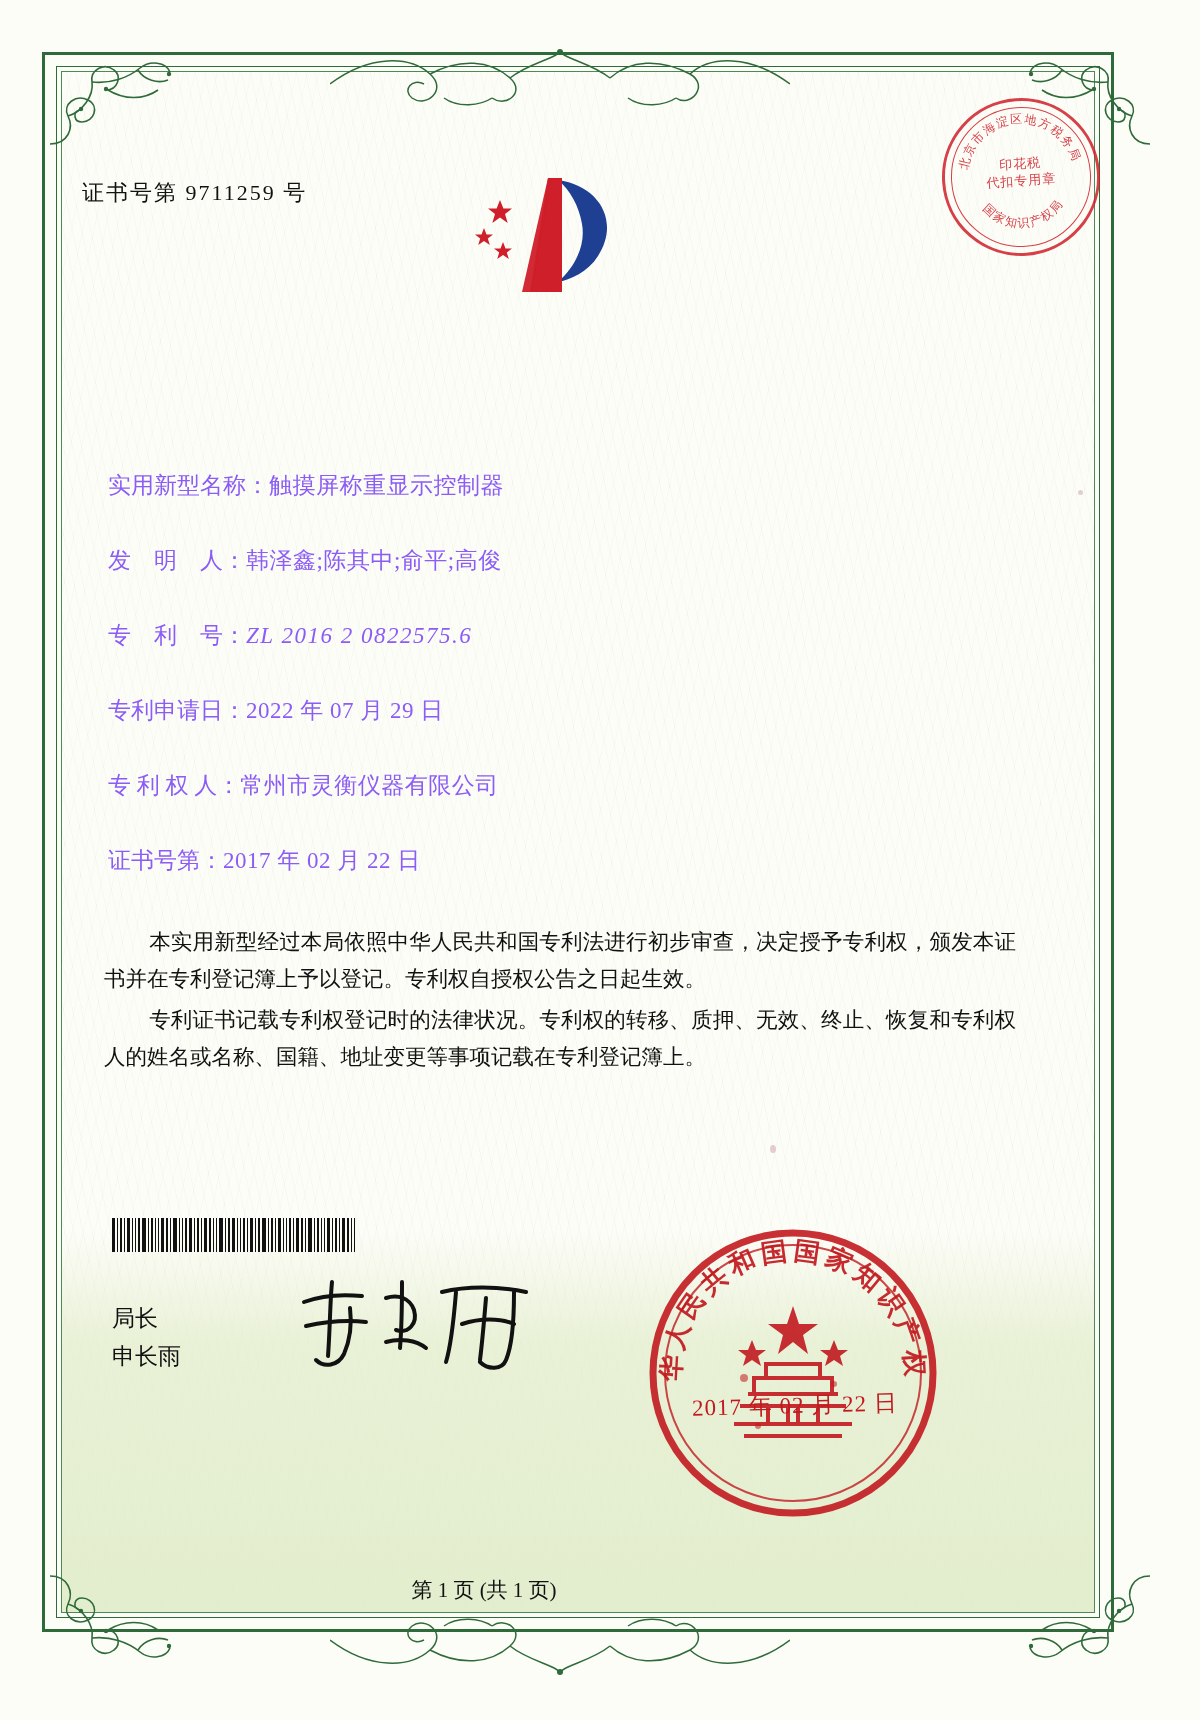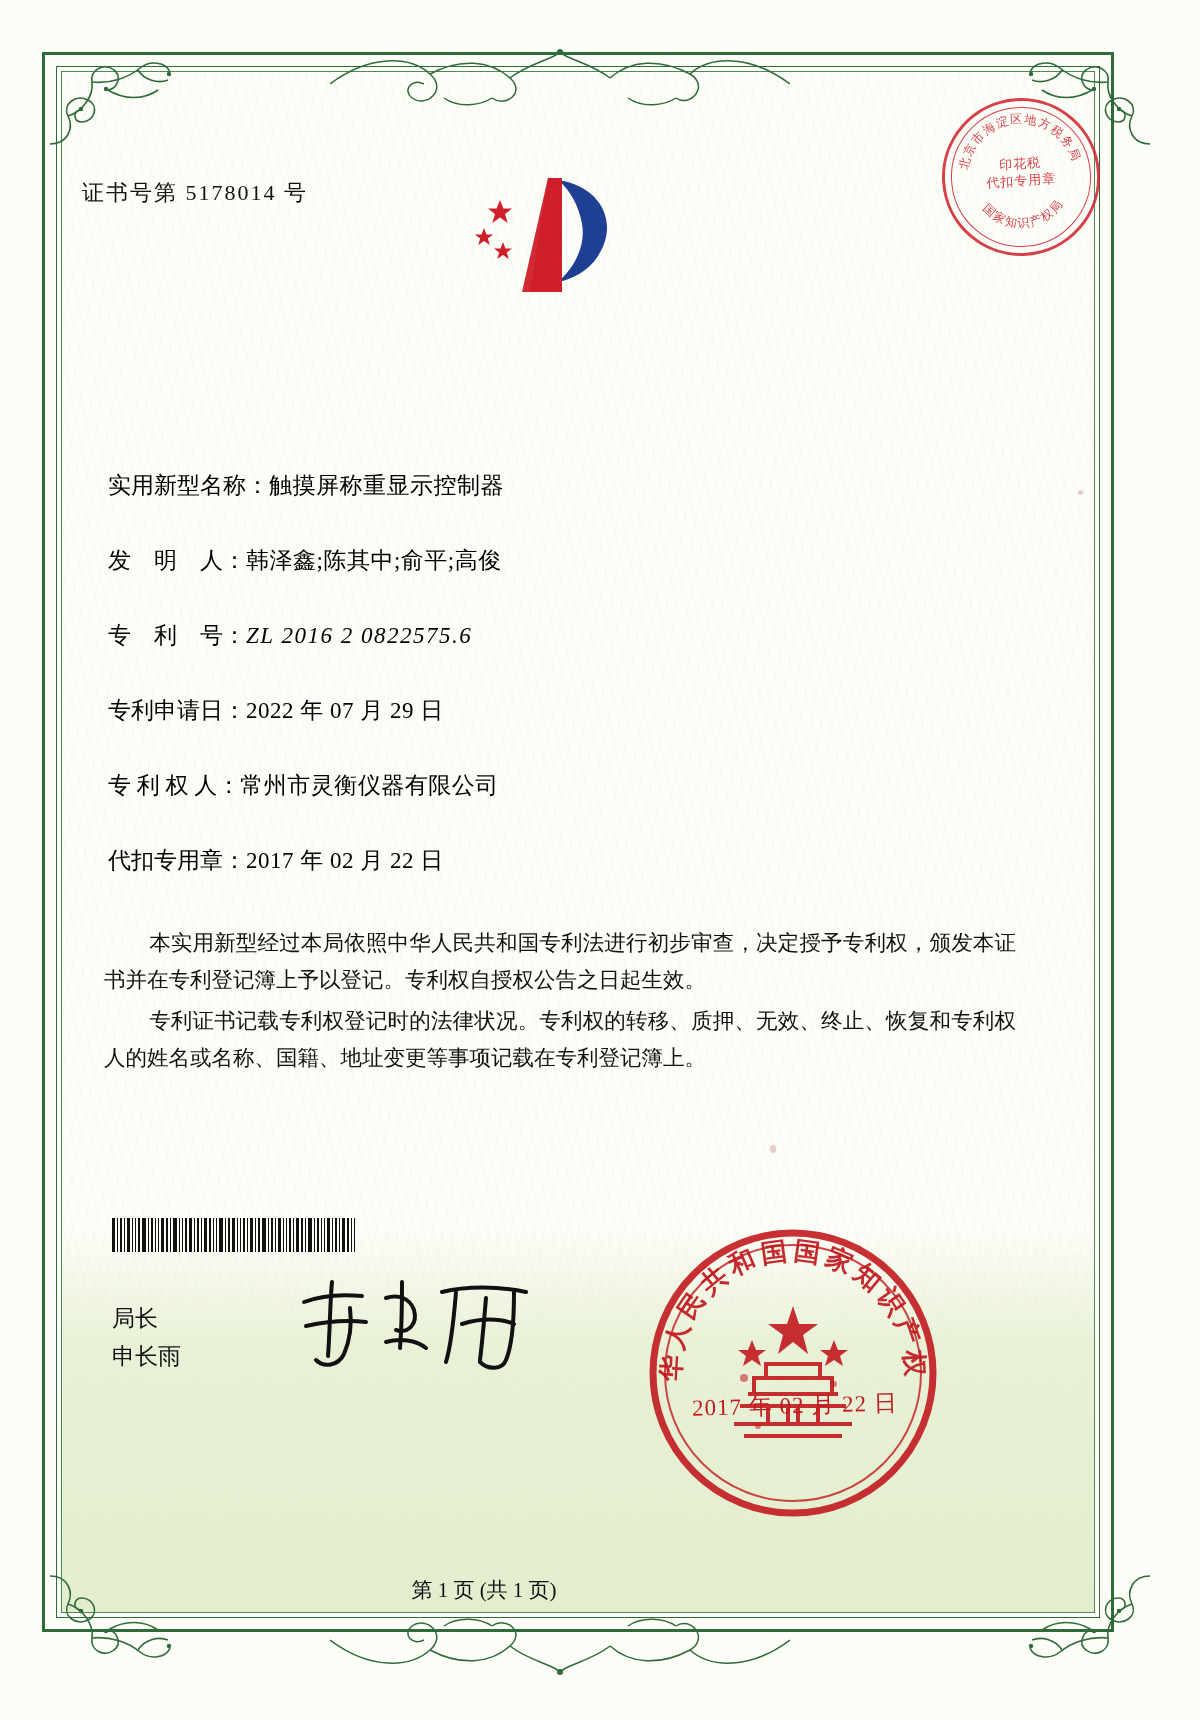--- a/index.html
+++ b/index.html
@@ -153,39 +153,39 @@
   }
 
   
   .fields {
     position: absolute;
     left: 108px; top: 470px;
     width: 900px;
   }
   .field {
     font-size: 23px;
-    color: #000000;
+    color: #8b5cf6;
     margin-bottom: 44px;
     white-space: nowrap;
   }
   .field .lbl { letter-spacing: 0px; }
   .field .val { letter-spacing: 0.5px; }
   .field .val.mono { font-family: "Liberation Serif", serif; letter-spacing: 1.5px; font-style: italic; }
 
   
   .paras {
     position: absolute;
     left: 104px; top: 925px;
     width: 912px;
     font-size: 21.5px;
     line-height: 37px;
     color: #111;
     text-align: justify;
   }
-  .paras p { margin: 0 0 4px 0; text-indent: 2.1em; }
+  .paras p { margin: 0 0 4px 0; text-indent: 2.1em; font-family: Liberation Mono, monospace; }
 
   
   .barcode {
     position: absolute;
     left: 112px; top: 1218px;
     width: 290px; height: 34px;
     display: flex;
     align-items: stretch;
   }
   .barcode i {
@@ -319,21 +319,21 @@
       <path d="M100 30 C 130 14, 160 16, 180 34 C 196 48, 176 64, 162 54"></path>
       <path d="M180 34 C 200 18, 230 14, 230 6 C 230 14, 260 18, 280 34"></path>
       <path d="M280 34 C 300 16, 330 14, 360 30 C 380 42, 360 64, 346 54"></path>
       <path d="M360 30 C 380 12, 420 10, 460 40"></path>
       <path d="M298 54 C 312 64, 334 62, 346 54"></path>
       <path d="M114 54 C 128 64, 150 62, 162 54"></path>
       <circle cx="230" cy="8" r="3" fill="currentColor" stroke="none"></circle>
     </svg>
   </div>
 
-  <div class="cert-no">证书号第 5178014 号</div>
+  <div class="cert-no">证书号第 9711259 号</div>
 
   <div class="logo">
     <svg viewBox="0 0 170 150">
       <path d="M88 20 C 130 26, 150 62, 128 96 C 118 112, 100 120, 88 122 C 104 108, 116 86, 112 64 C 109 46, 100 30, 88 20 Z" fill="#1f3f93"></path>
       <path d="M78 18 L 92 18 L 92 132 L 60 132 Z" fill="#cf1f2a"></path>
       <path d="M78 18 L 82 18 L 62 132 L 52 132 Z" fill="#cf1f2a" opacity="0.95"></path>
       <g fill="#cf1f2a">
         <polygon points="30,40 33.4,48.6 42,48.6 35,54 37.7,63 30,57.6 22.3,63 25,54 18,48.6 26.6,48.6"></polygon>
         <polygon points="14,68 16.5,74.4 23,74.4 17.8,78.4 19.8,85 14,81 8.2,85 10.2,78.4 5,74.4 11.5,74.4"></polygon>
         <polygon points="33,82 35.5,88.4 42,88.4 36.8,92.4 38.8,99 33,95 27.2,99 29.2,92.4 24,88.4 30.5,88.4"></polygon>
@@ -372,21 +372,21 @@
     <div class="field">
       <span class="lbl">专　利　号：</span><span class="val mono">ZL 2016 2 0822575.6</span>
     </div>
     <div class="field">
       <span class="lbl">专利申请日：</span><span class="val">2022 年 07 月 29 日</span>
     </div>
     <div class="field">
       <span class="lbl">专 利 权 人：</span><span class="val">常州市灵衡仪器有限公司</span>
     </div>
     <div class="field">
-      <span class="lbl">代扣专用章：</span><span class="val">2017 年 02 月 22 日</span>
+      <span class="lbl">证书号第：</span><span class="val">2017 年 02 月 22 日</span>
     </div>
   </div>
 
   <div class="paras">
     <p>本实用新型经过本局依照中华人民共和国专利法进行初步审查，决定授予专利权，颁发本证书并在专利登记簿上予以登记。专利权自授权公告之日起生效。</p>
     <p>专利证书记载专利权登记时的法律状况。专利权的转移、质押、无效、终止、恢复和专利权人的姓名或名称、国籍、地址变更等事项记载在专利登记簿上。</p>
   </div>
 
   <div class="barcode" id="barcode">
       <i style="width: 3px;"></i>

